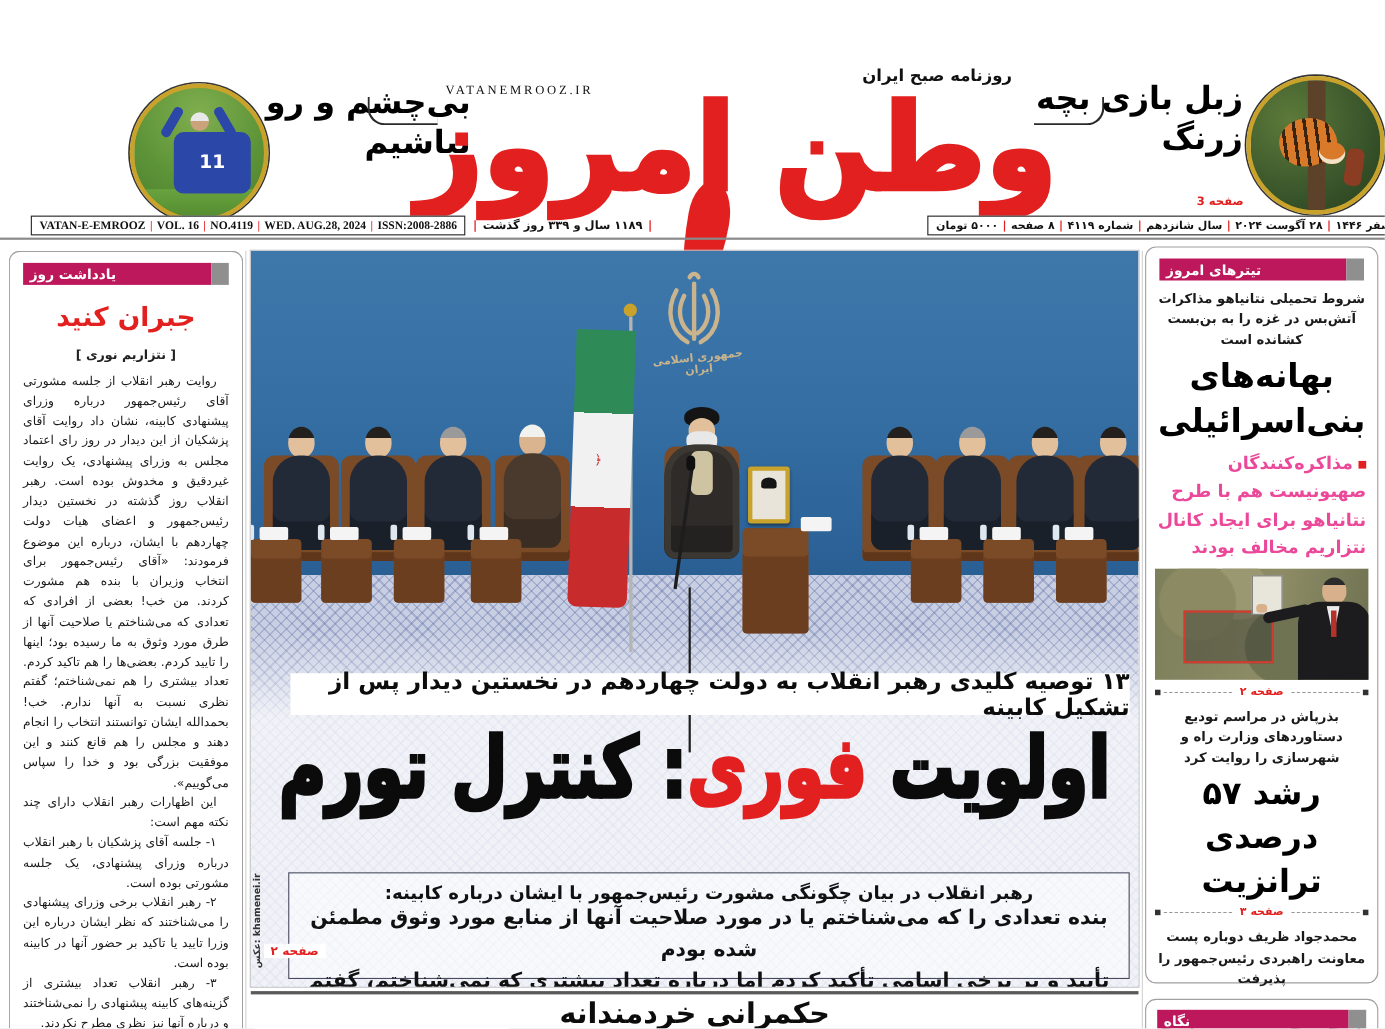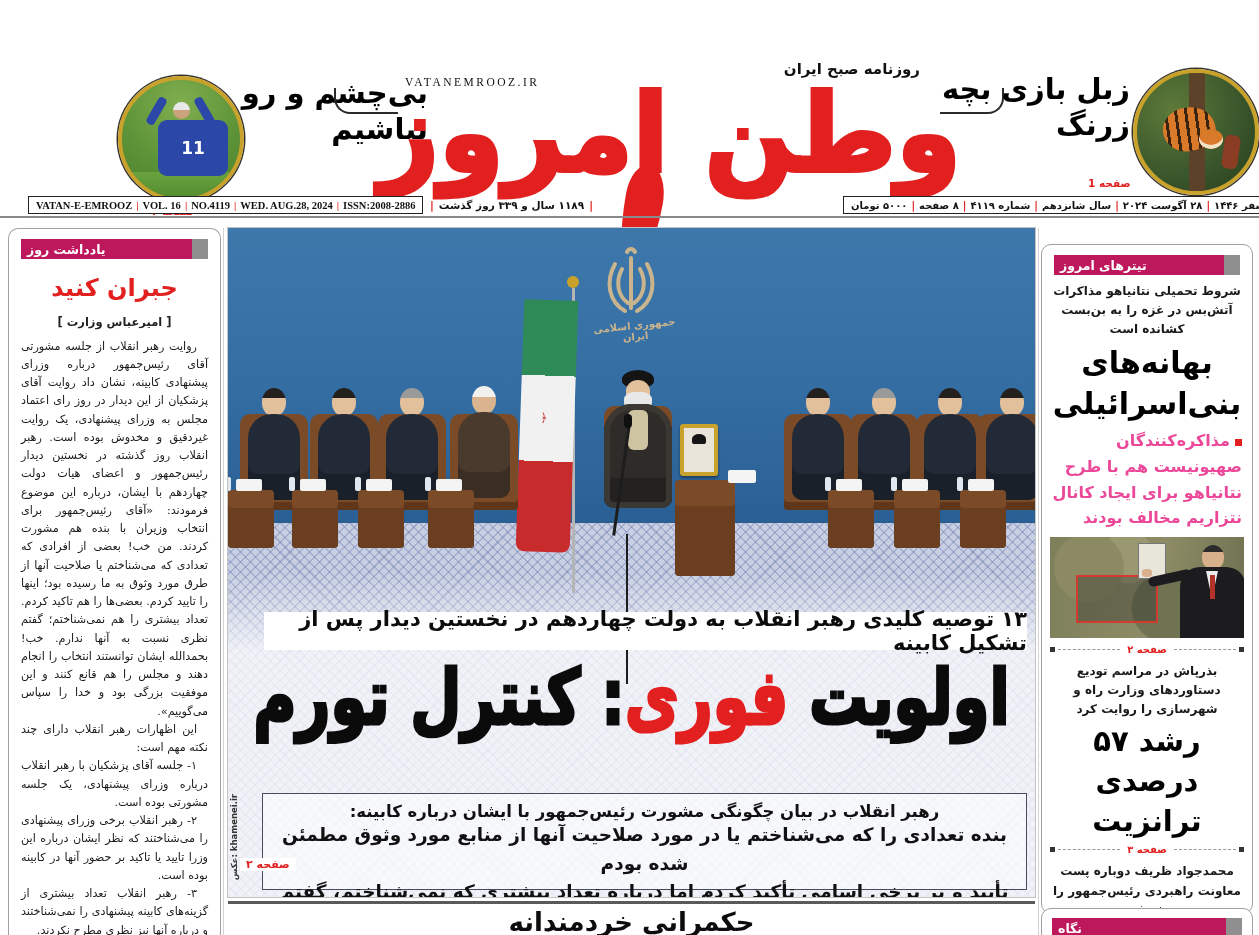--- a/index.html
+++ b/index.html
@@ -129,21 +129,21 @@
   .photo-page-chip{position:absolute;left:12px;top:630px;background:#fff;padding:0 6px;
     font-size:11px;font-weight:bold;color:#e2201f;}
   .photo-credit{position:absolute;left:1px;top:566px;writing-mode:vertical-rl;transform:rotate(180deg);
     font-size:8.5px;color:#333;font-weight:bold;}
 
   .bottom-rule{position:absolute;left:228px;top:901px;width:807px;height:2.5px;background:#5a5a5a;}
   .bottom-headline{position:absolute;left:228px;top:907px;width:807px;text-align:center;
     font-size:26px;font-weight:bold;color:#0c0c0c;}
 
   
-  #head-col{left:1041px;top:244px;width:210px;height:668px;}
+  #head-col{left:1041px;top:224px;width:210px;height:668px;}
   .story-kicker{font-size:12px;font-weight:bold;text-align:center;line-height:1.6;margin:7px 9px 0 9px;color:#1a1a1a;}
   .story-headline{font-size:29px;font-weight:bold;text-align:center;line-height:1.38;margin:2px 4px;color:#000;}
   .story-bullet{font-size:16px;font-weight:bold;text-align:right;line-height:1.6;margin:4px 10px;color:#ec4899;}
   .story-bullet::before{content:"";display:inline-block;width:7px;height:7px;background:#e2201f;margin-left:5px;}
   .divider{display:flex;align-items:center;margin:3px 8px;}
   .divider .sq{width:5px;height:5px;background:#333;}
   .divider .ln{flex:1;border-top:1.5px dashed #999;margin:0 3px;}
   .divider .pg{color:#e2201f;font-size:10px;font-weight:bold;padding:0 4px;}
   .netanyahu{position:relative;margin:6px 8px;height:101px;overflow:hidden;
     background:radial-gradient(circle at 20% 30%,#8b8a63 0 20%,transparent 21%),
@@ -190,21 +190,21 @@
       <div class="abs logo-tagline fa" style="right:70px;top:8px;">روزنامه صبح ایران</div>
       <div class="hook hook-l abs" style="left:-16px;top:36px;width:62px;height:24px;"></div>
       <div class="hook hook-r abs" style="right:-14px;top:36px;width:62px;height:24px;"></div>
       <div class="abs logo-text fa" style="left:0;right:0;top:30px;">وطن امروز</div>
       <div class="logo-tail"></div>
     </div>
 
     <div class="abs fa" style="left:938px;top:62px;width:192px;">
       <div class="teaser-headline">زبل بازی بچه زرنگ</div>
     </div>
-    <div class="abs page-chip fa" style="left:1088px;top:177px;">صفحه 1</div>
+    <div class="abs page-chip fa" style="left:1088px;top:177px;">صفحه 3</div>
     <div class="teaser-circle tc-right">
       <div class="trunk"></div>
       <div class="tiger"></div>
       <div class="tiger-head"></div>
       <div class="imp"></div>
     </div>
   </div>
 
   <div>
     <div class="strip-box strip-en">
@@ -239,21 +239,21 @@
   <div class="vline" style="left:1038px;"></div>
 
   <div id="note-col" class="colbox">
     <div class="label-bar">
       <div class="label-red">یادداشت روز</div>
       <div class="label-sq"></div>
     </div>
     <div class="note-title fa">
       <div>جبران کنید</div>
     </div>
-    <div class="note-author fa">[ امیرعباس وزارت ]</div>
+    <div class="note-author fa">[ نتزاریم نوری ]</div>
     <div class="note-body fa">
       <p>روایت رهبر انقلاب از جلسه مشورتی آقای رئیس‌جمهور درباره وزرای پیشنهادی کابینه، نشان داد روایت آقای پزشکیان از این دیدار در روز رای اعتماد مجلس به وزرای پیشنهادی، یک روایت غیردقیق و مخدوش بوده است. رهبر انقلاب روز گذشته در نخستین دیدار رئیس‌جمهور و اعضای هیات دولت چهاردهم با ایشان، درباره این موضوع فرمودند: «آقای رئیس‌جمهور برای انتخاب وزیران با بنده هم مشورت کردند. من خب! بعضی از افرادی که تعدادی که می‌شناختم یا صلاحیت آنها از طرق مورد وثوق به ما رسیده بود؛ اینها را تایید کردم. بعضی‌ها را هم تاکید کردم. تعداد بیشتری را هم نمی‌شناختم؛ گفتم نظری نسبت به آنها ندارم. خب! بحمدالله ایشان توانستند انتخاب را انجام دهند و مجلس را هم قانع کنند و این موفقیت بزرگی بود و خدا را سپاس می‌گوییم».</p>
       <p>این اظهارات رهبر انقلاب دارای چند نکته مهم است:</p>
       <p>۱- جلسه آقای پزشکیان با رهبر انقلاب درباره وزرای پیشنهادی، یک جلسه مشورتی بوده است.</p>
       <p>۲- رهبر انقلاب برخی وزرای پیشنهادی را می‌شناختند که نظر ایشان درباره این وزرا تایید یا تاکید بر حضور آنها در کابینه بوده است.</p>
       <p>۳- رهبر انقلاب تعداد بیشتری از گزینه‌های کابینه پیشنهادی را نمی‌شناختند و درباره آنها نیز نظری مطرح نکردند.</p>
 
     </div>
   </div>
 

